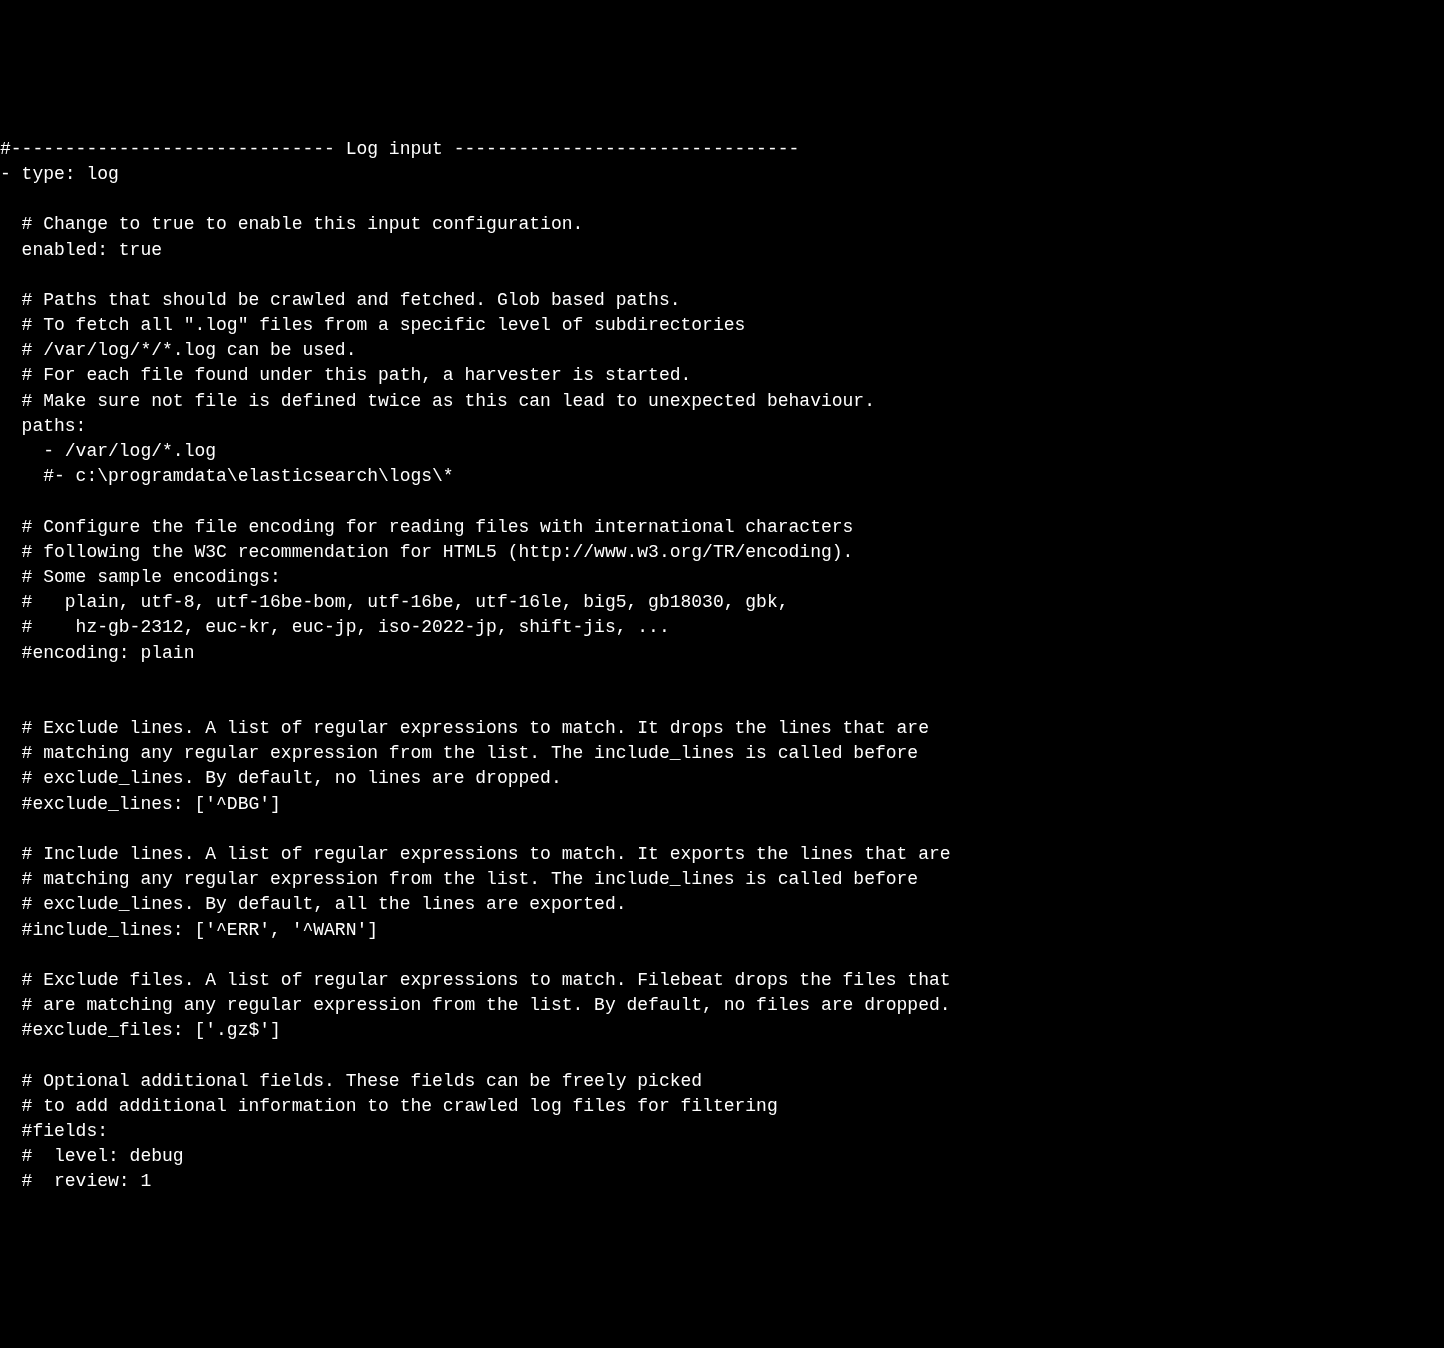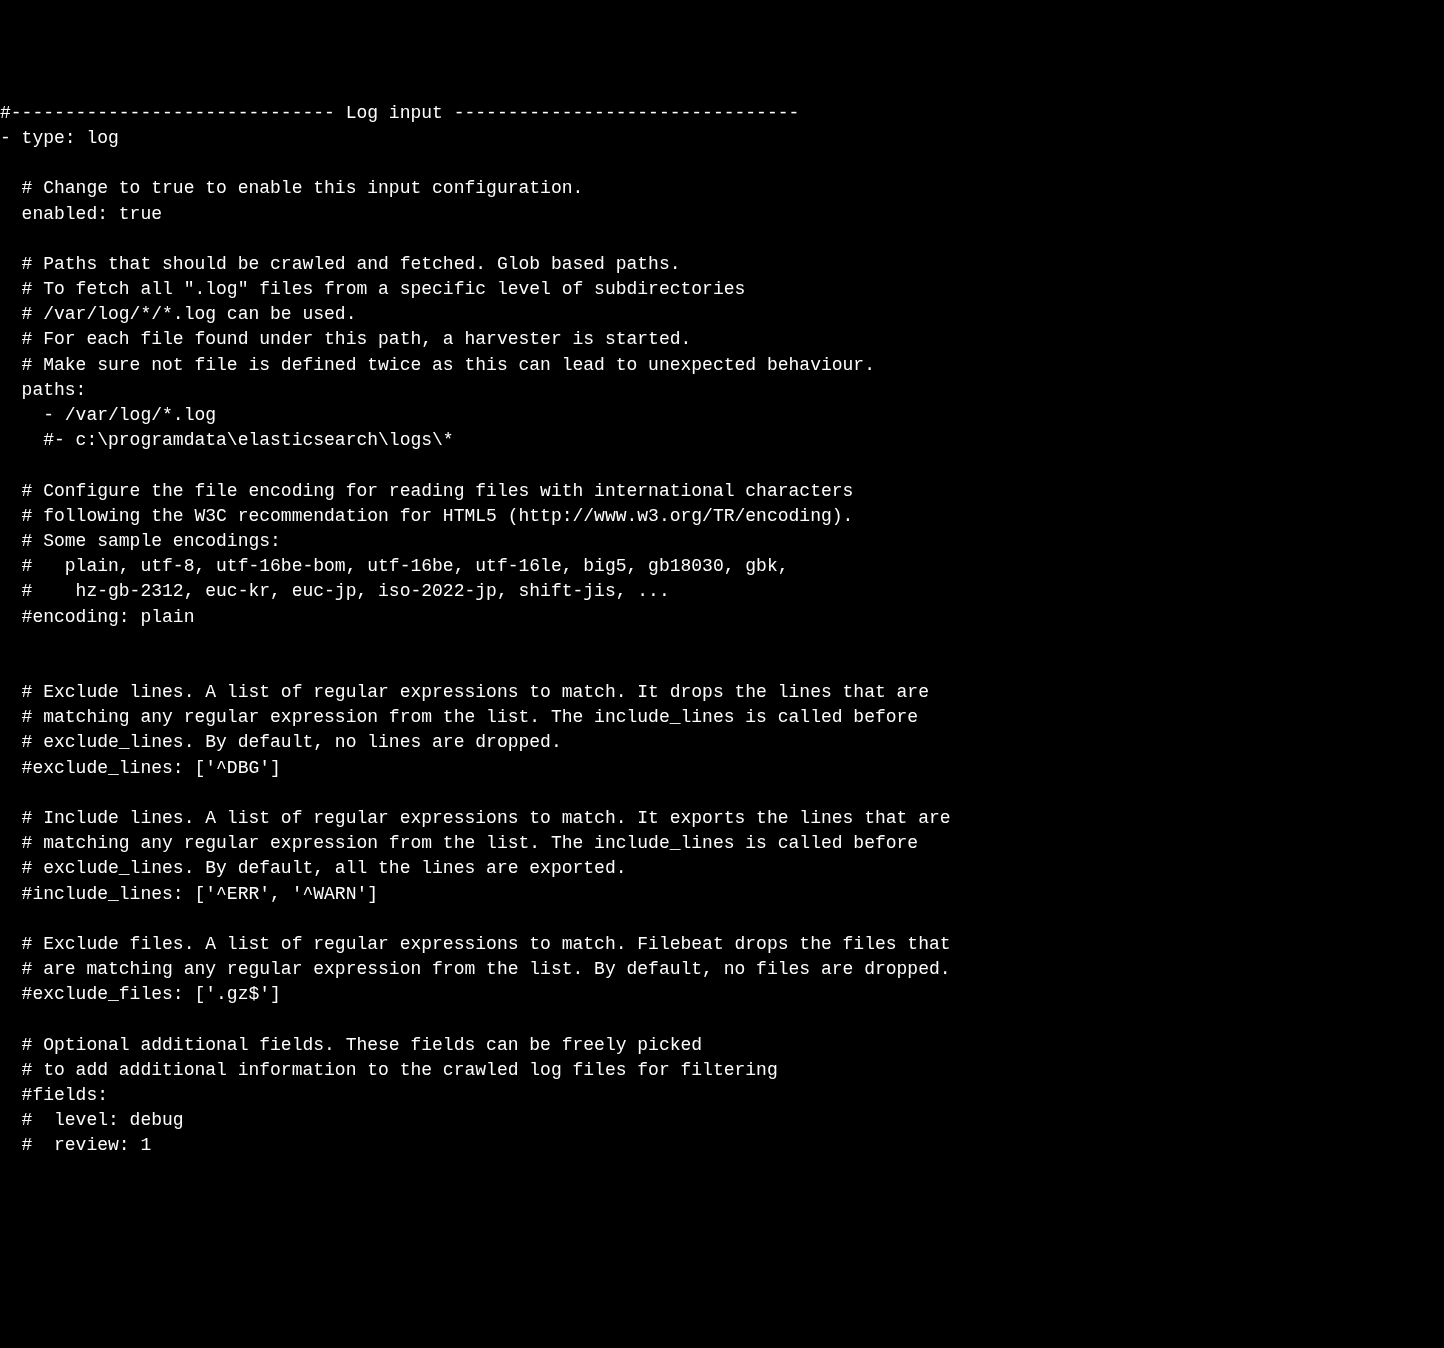--- a/index.html
+++ b/index.html
@@ -12,20 +12,21 @@
       color: #ffffff;
       font-family: 'Courier New', 'Consolas', monospace;
       font-size: 18px;
       line-height: 1.4;
       padding: 0;
       white-space: pre;
       overflow-x: auto;
     }
     .terminal {
       padding: 0;
+      margin-top: 36px;
     }
     .line {
       display: block;
       min-height: 1.4em;
     }
   </style>
 </head>
 <body>
 
 

